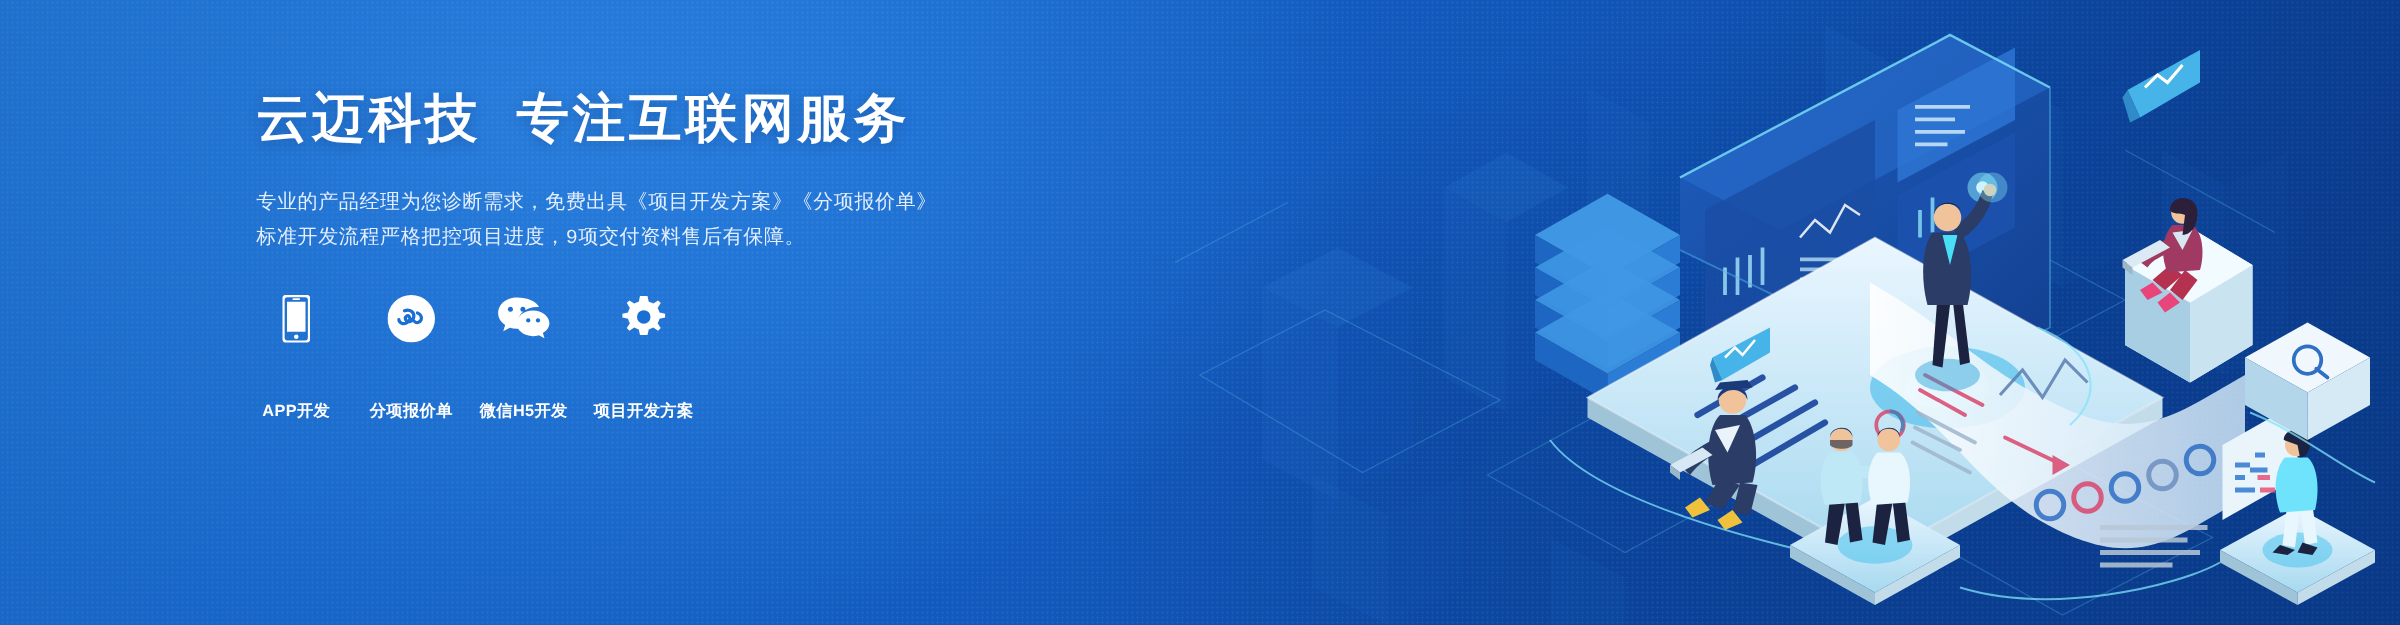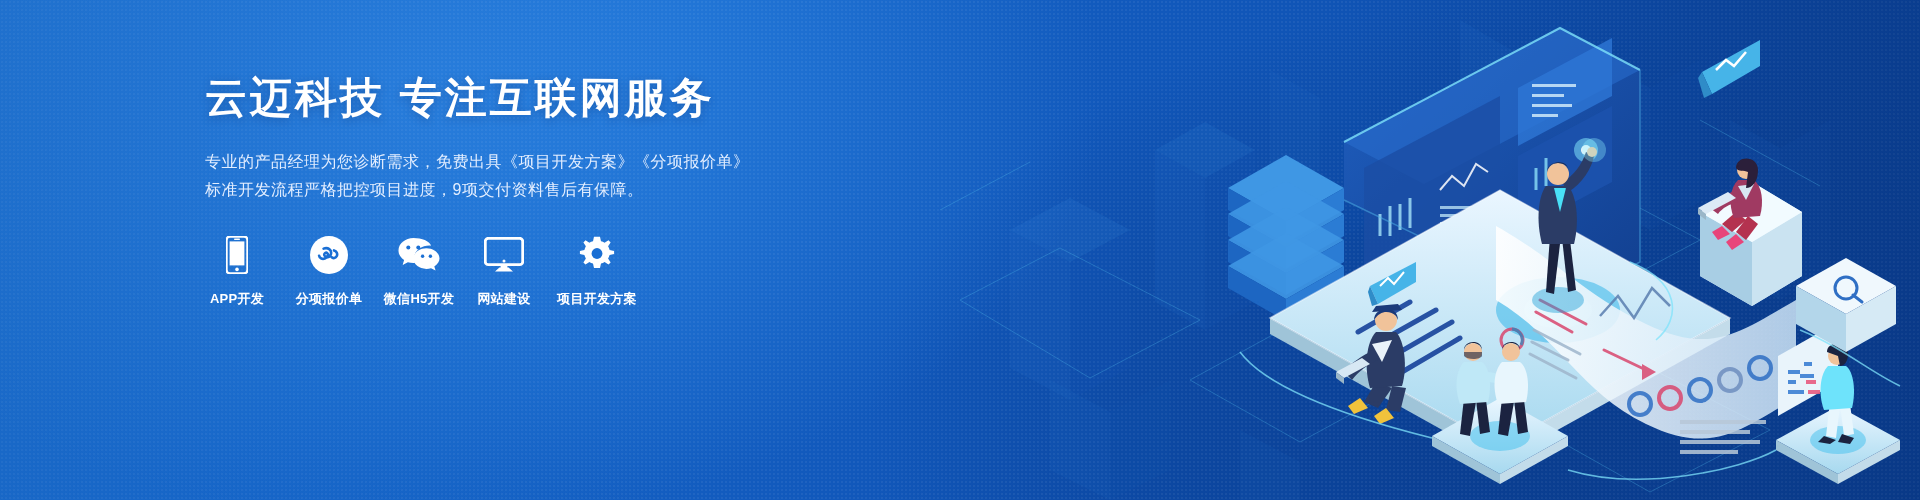--- a/index.html
+++ b/index.html
@@ -21,35 +21,35 @@
     background-image:radial-gradient(rgba(255,255,255,.055) 1px, transparent 1px);
     background-size:4px 4px;pointer-events:none;
   }
   .vign{
     position:absolute;inset:0;
     background:linear-gradient(90deg, rgba(16,80,170,.25) 0%, rgba(0,0,0,0) 35%, rgba(0,0,0,0) 70%, rgba(6,40,100,.28) 100%);
     pointer-events:none;
   }
 
   
-  .content{position:absolute;left:205px;top:74px;width:760px;z-index:6;}
+  .content{position:absolute;left:205px;top:74px;width:760px;z-index:6;font-family:Liberation Mono, monospace;}
   .title{
     font-size:42px;font-weight:bold;color:#ffffff;letter-spacing:3px;
     line-height:1.15;margin:0 0 26px 0;white-space:nowrap;
     text-shadow:0 2px 10px rgba(0,28,80,.25);
   }
   .sub{
     font-size:16px;color:#e3eeff;line-height:1.75;letter-spacing:.5px;
     margin:0;white-space:nowrap;font-weight:400;
   }
   .sub2{margin-top:0;}
 
   
   .services{position:absolute;left:200px;top:232px;display:flex;align-items:flex-start;z-index:6;}
-  .svc{display:flex;flex-direction:column;align-items:center;width:74px;margin-right:0px;}
+  .svc{display:flex;flex-direction:column;align-items:center;width:74px;margin-right:0px;gap:30px;}
   .svc .ico{height:46px;display:flex;align-items:center;justify-content:center;}
   .svc .ico svg{display:block;}
   .svc .lab{
     margin-top:12px;font-size:13px;color:#ffffff;white-space:nowrap;
     letter-spacing:.3px;font-weight:bold;
   }
   .svc-0{margin-right:12px;}
   .svc-1{width:86px;margin-right:4px;}
   .svc-2{width:86px;margin-right:4px;}
   .svc-3{width:76px;margin-right:6px;}
@@ -432,31 +432,20 @@
           <circle cx="11.3" cy="11.4" r="2.0" fill="#1a6fd4"></circle>
           <circle cx="21.3" cy="11.4" r="2.0" fill="#1a6fd4"></circle>
           <path d="M42.5 22.6 c0 -5.7 -5.9 -10.3 -13.1 -10.3 c-7.2 0 -13.1 4.6 -13.1 10.3 c0 5.7 5.9 10.3 13.1 10.3 c1.6 0 3.2 -0.25 4.6 -0.7 l4.6 2.4 l-1.3 -4.2 C40.5 28.5 42.5 25.7 42.5 22.6 Z" fill="#ffffff"></path>
           <circle cx="25.6" cy="20.3" r="1.7" fill="#1a6fd4"></circle>
           <circle cx="33.4" cy="20.3" r="1.7" fill="#1a6fd4"></circle>
         </svg>
       </span>
       <span class="lab">微信H5开发</span>
     </div>
 
-    <div class="svc svc-3">
-      <span class="ico">
-        <svg width="40" height="36" viewBox="0 0 40 36">
-          <rect x="1.3" y="1.3" width="37.4" height="26.4" rx="3" fill="none" stroke="#ffffff" stroke-width="2.8"></rect>
-          <circle cx="20" cy="24.1" r="1.5" fill="#ffffff"></circle>
-          <rect x="16.6" y="28" width="6.8" height="3.4" fill="#ffffff"></rect>
-          <path d="M11 34.6 L29 34.6 L24.6 30.6 L15.4 30.6 Z" fill="#ffffff"></path>
-        </svg>
-      </span>
-      <span class="lab">网站建设</span>
-    </div>
 
     <div class="svc svc-4">
       <span class="ico">
         <svg width="38" height="38" viewBox="0 0 38 38">
           <path d="M19 0.8 l3.0 0 l1.0 4.5 a14 14 0 0 1 3.6 1.5 l3.9 -2.5 l2.1 2.1 l-2.5 3.9 a14 14 0 0 1 1.5 3.6 l4.5 1.0 l0 3.0 l-4.5 1.0 a14 14 0 0 1 -1.5 3.6 l2.5 3.9 l-2.1 2.1 l-3.9 -2.5 a14 14 0 0 1 -3.6 1.5 l-1.0 4.5 l-3.0 0 l-3.0 0 l-1.0 -4.5 a14 14 0 0 1 -3.6 -1.5 l-3.9 2.5 l-2.1 -2.1 l2.5 -3.9 a14 14 0 0 1 -1.5 -3.6 l-4.5 -1.0 l0 -3.0 l4.5 -1.0 a14 14 0 0 1 1.5 -3.6 l-2.5 -3.9 l2.1 -2.1 l3.9 2.5 a14 14 0 0 1 3.6 -1.5 l1.0 -4.5 Z" fill="#ffffff"></path>
           <circle cx="19" cy="17.5" r="5.4" fill="#1a6fd4"></circle>
         </svg>
       </span>
       <span class="lab">项目开发方案</span>
     </div>

